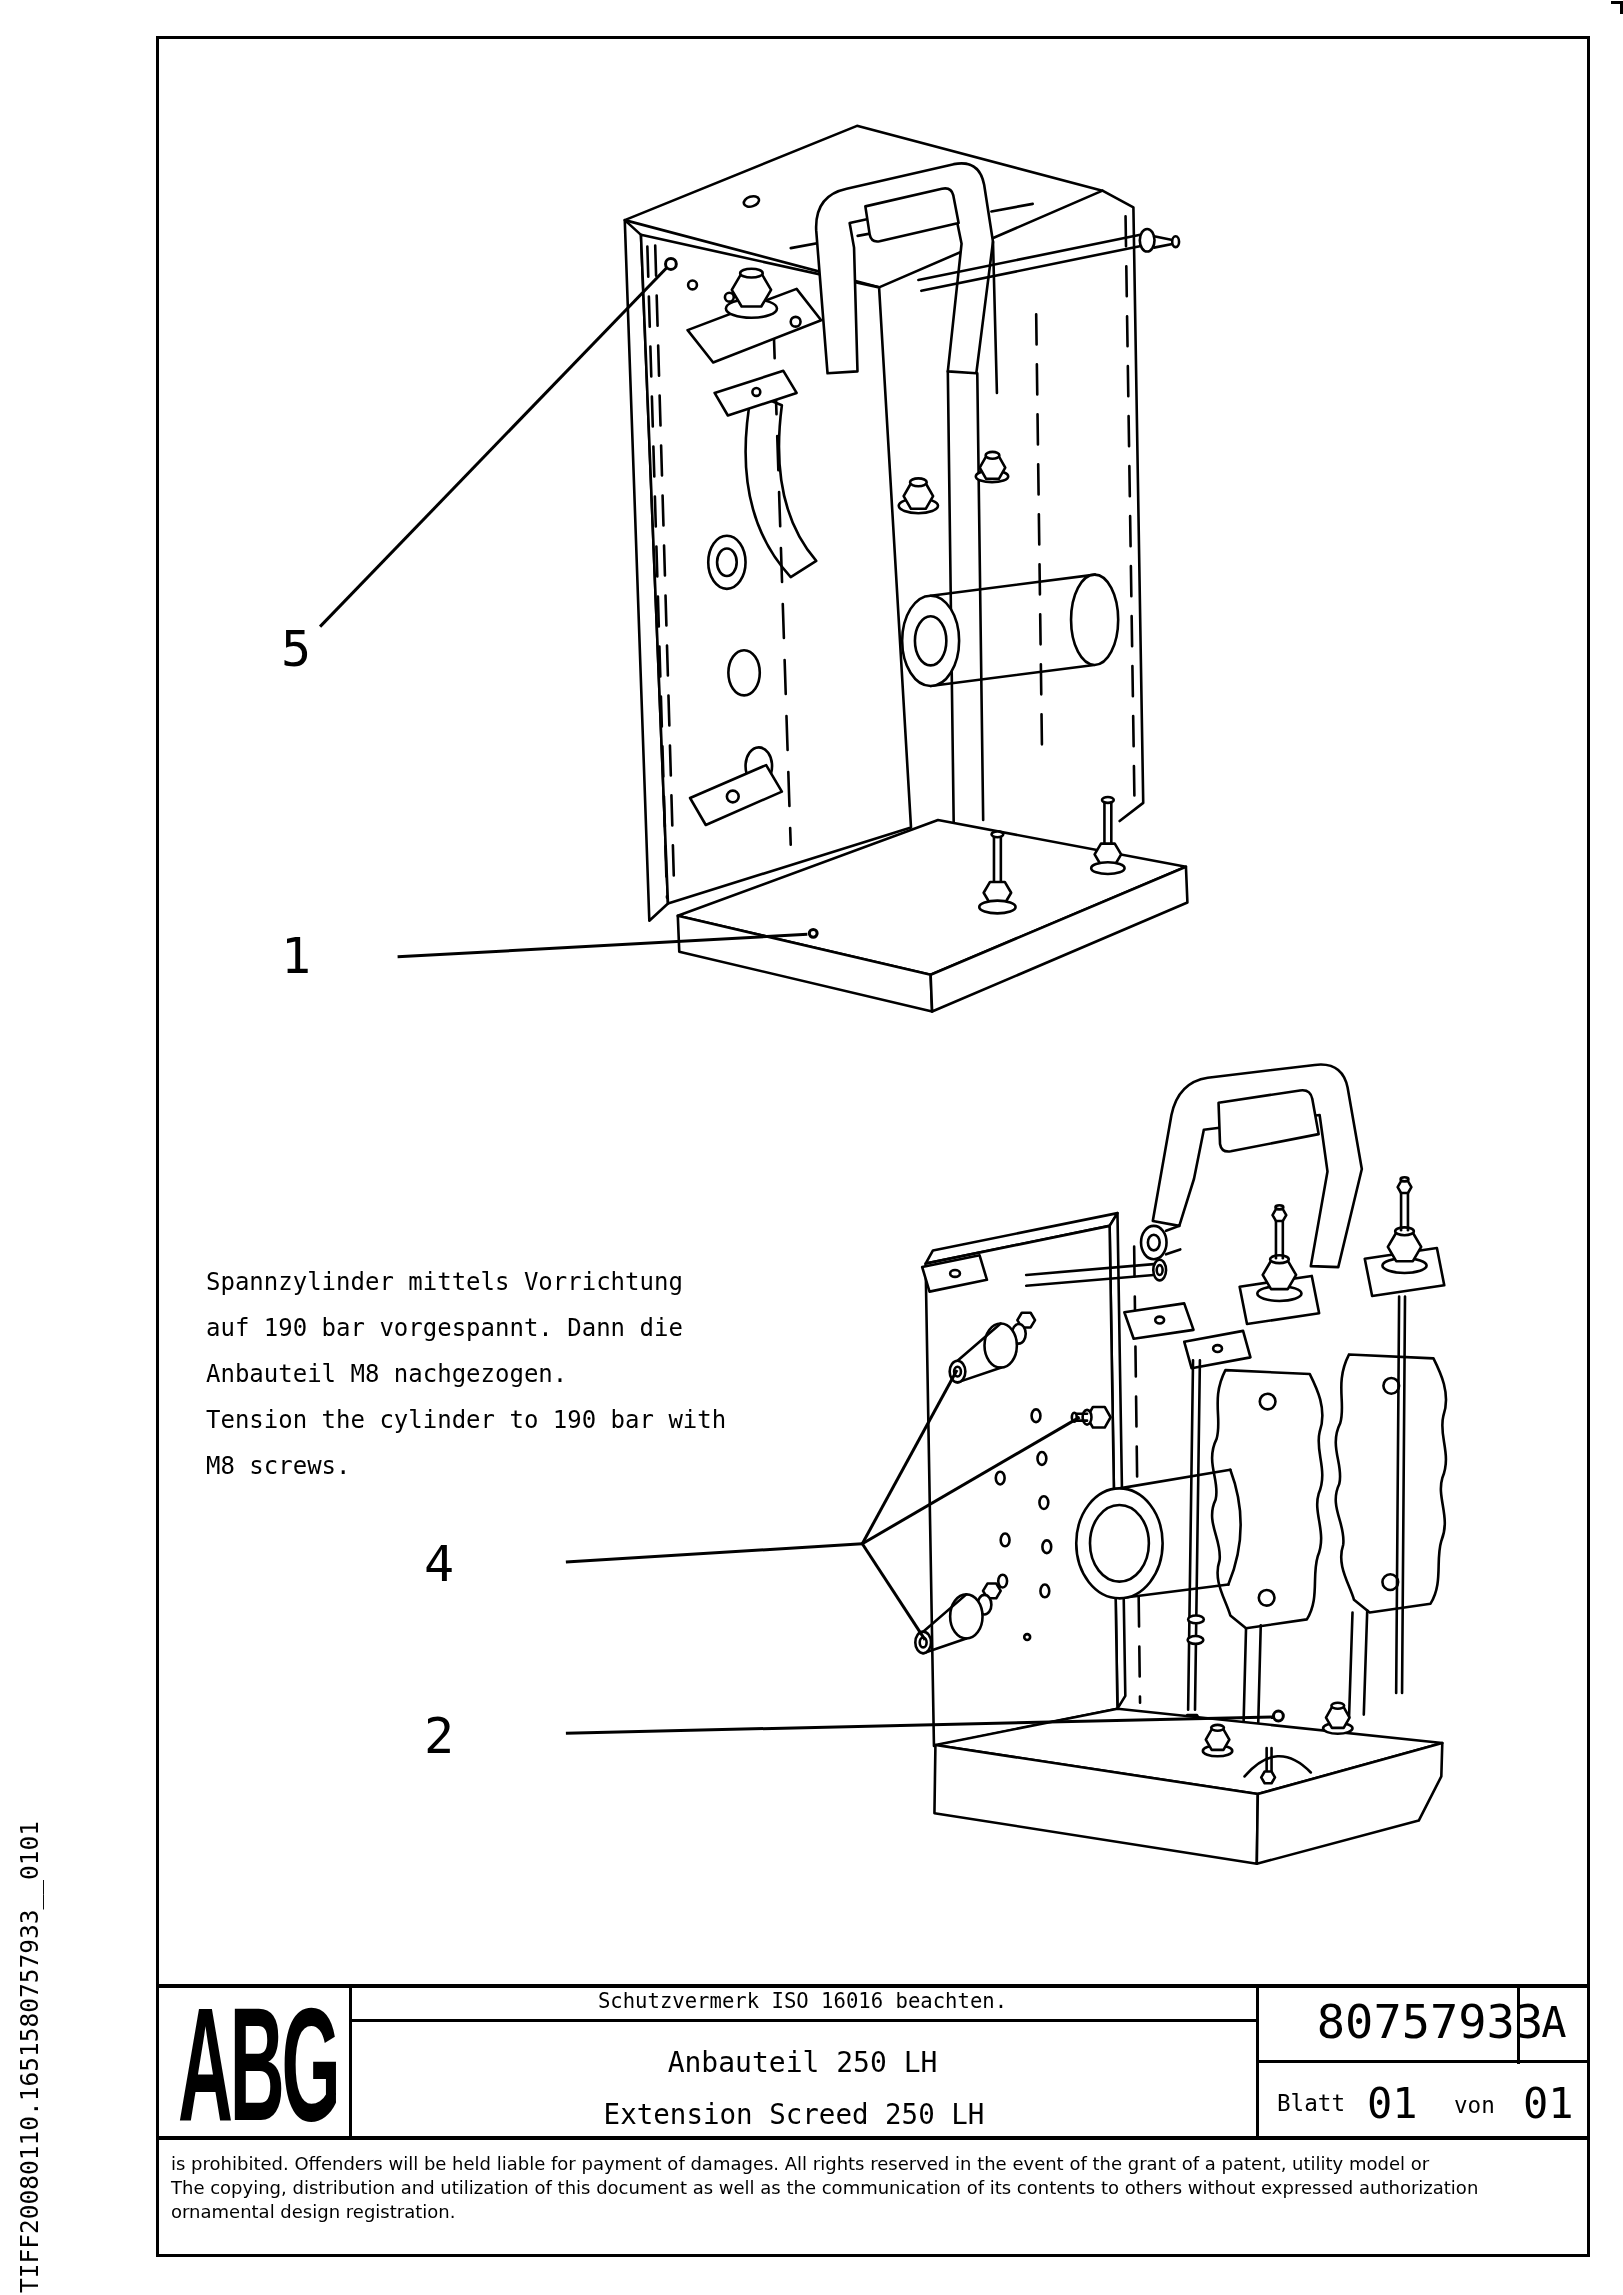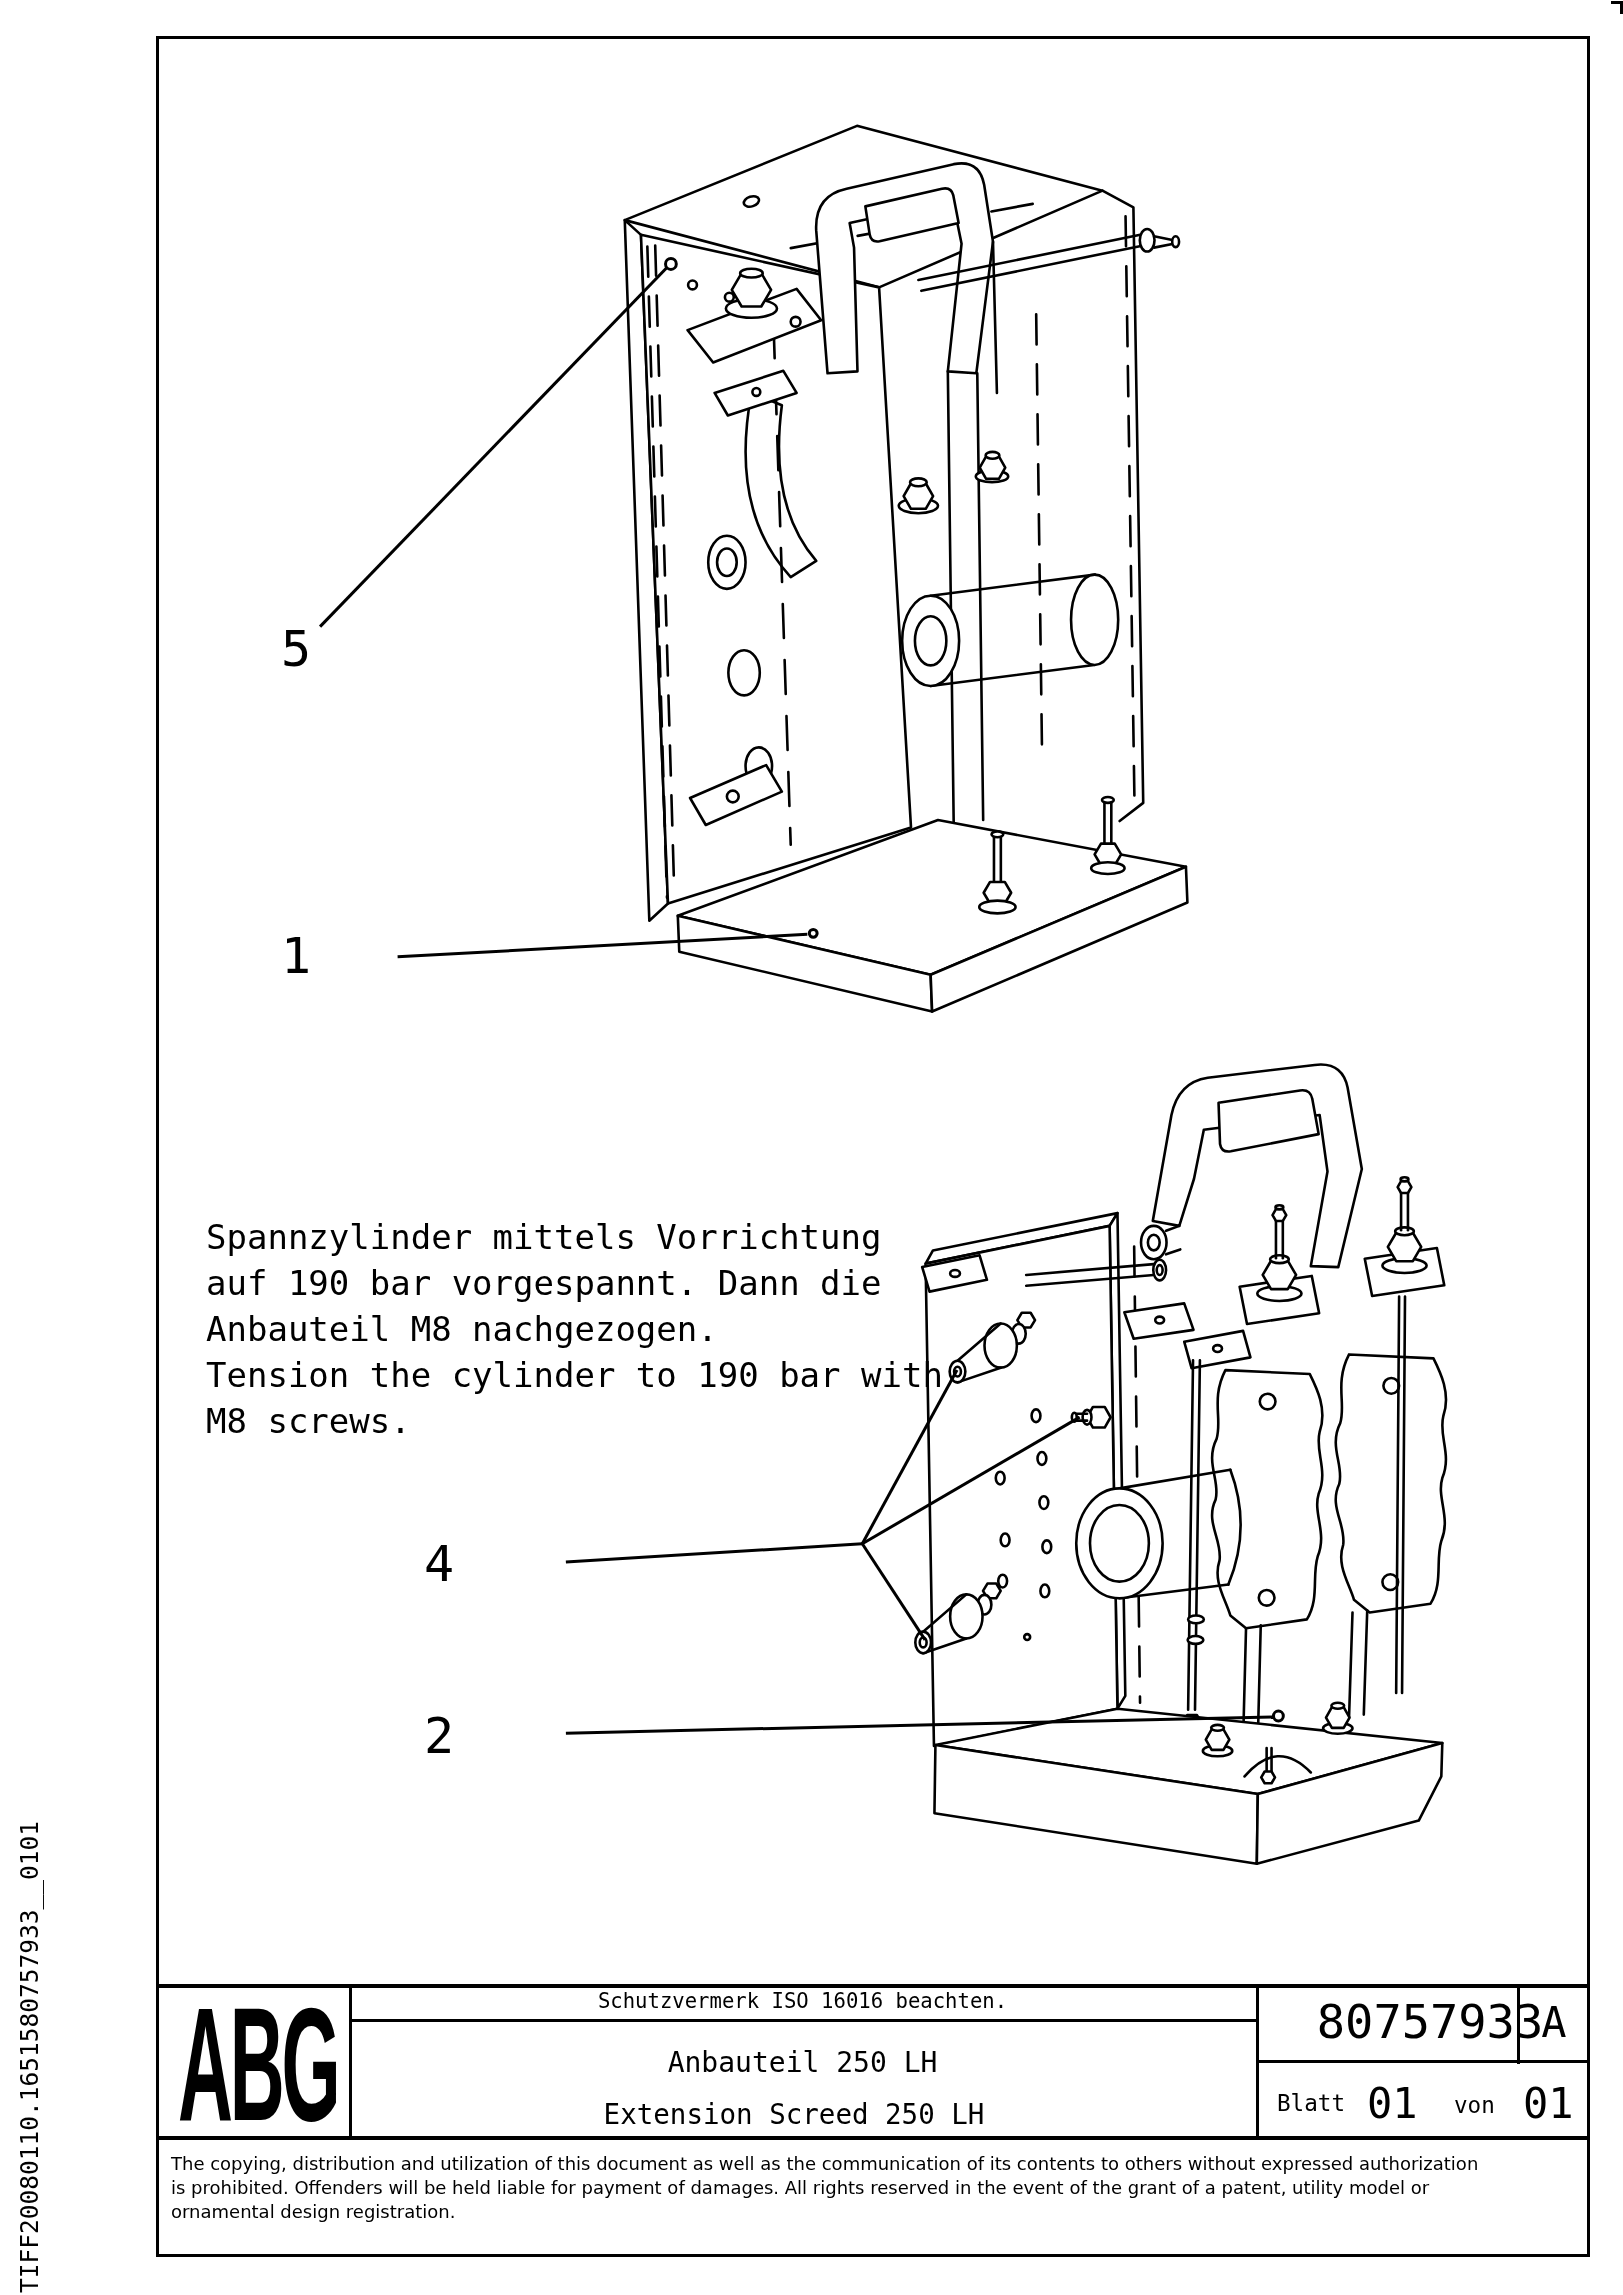--- a/index.html
+++ b/index.html
@@ -8,21 +8,21 @@
   .abs{position:absolute;}
   
   .frame{left:156px;top:36px;width:1434px;height:2221px;border:3.9px solid #000;box-sizing:border-box;}
   .rule{background:#000;}
   
   .sidebar-file{left:14.7px;top:2293px;transform-origin:0 0;transform:rotate(-90deg);
     font-size:24.5px;letter-spacing:0px;white-space:nowrap;}
   
   .callout{width:54px;text-align:center;font-size:50px;font-weight:400;}
   
-  .note{left:206px;top:1214px;font-size:34px;line-height:46px;white-space:nowrap;}
+  .note{left:206px;top:1259px;font-size:24px;line-height:46px;white-space:nowrap;}
   
   .tb-center{text-align:center;}
   .schutz{left:349px;top:1988px;width:907px;font-size:20.6px;line-height:27.5px;}
   .title-de{left:349px;top:2037px;width:907px;font-size:28px;line-height:51px;}
   .title-en{left:349px;top:2097px;width:890px;font-size:27.5px;line-height:34px;}
   .dwg-no{left:1256px;top:1994px;width:260px;font-size:47px;line-height:55px;margin-left:44px;}
   .rev{left:1517px;top:1997px;width:74px;font-size:42px;line-height:51px;}
   .blatt-lbl{left:1277px;top:2090px;font-size:22.6px;}
   .sheet-no{left:1367px;top:2079px;font-size:42px;}
   .von-lbl{left:1454px;top:2092px;font-size:22.6px;}
@@ -298,19 +298,19 @@
   <div class="abs title-de tb-center">Anbauteil 250 LH</div>
   <div class="abs title-en tb-center">Extension Screed 250 LH</div>
   <div class="abs dwg-no tb-center">80757933</div>
   <div class="abs rev tb-center">A</div>
   <div class="abs blatt-lbl">Blatt</div>
   <div class="abs sheet-no">01</div>
   <div class="abs von-lbl">von</div>
   <div class="abs sheet-total">01</div>
 
   <div class="abs legal">
+    <div>is prohibited. Offenders will be held liable for payment of damages. All rights reserved in the event of the grant of a patent, utility model or</div>
     <div>The copying, distribution and utilization of this document as well as the communication of its contents to others without expressed authorization</div>
-    <div>is prohibited. Offenders will be held liable for payment of damages. All rights reserved in the event of the grant of a patent, utility model or</div>
     <div>ornamental design registration.</div>
   </div>
 
 </div>
 
 
 </body></html>

